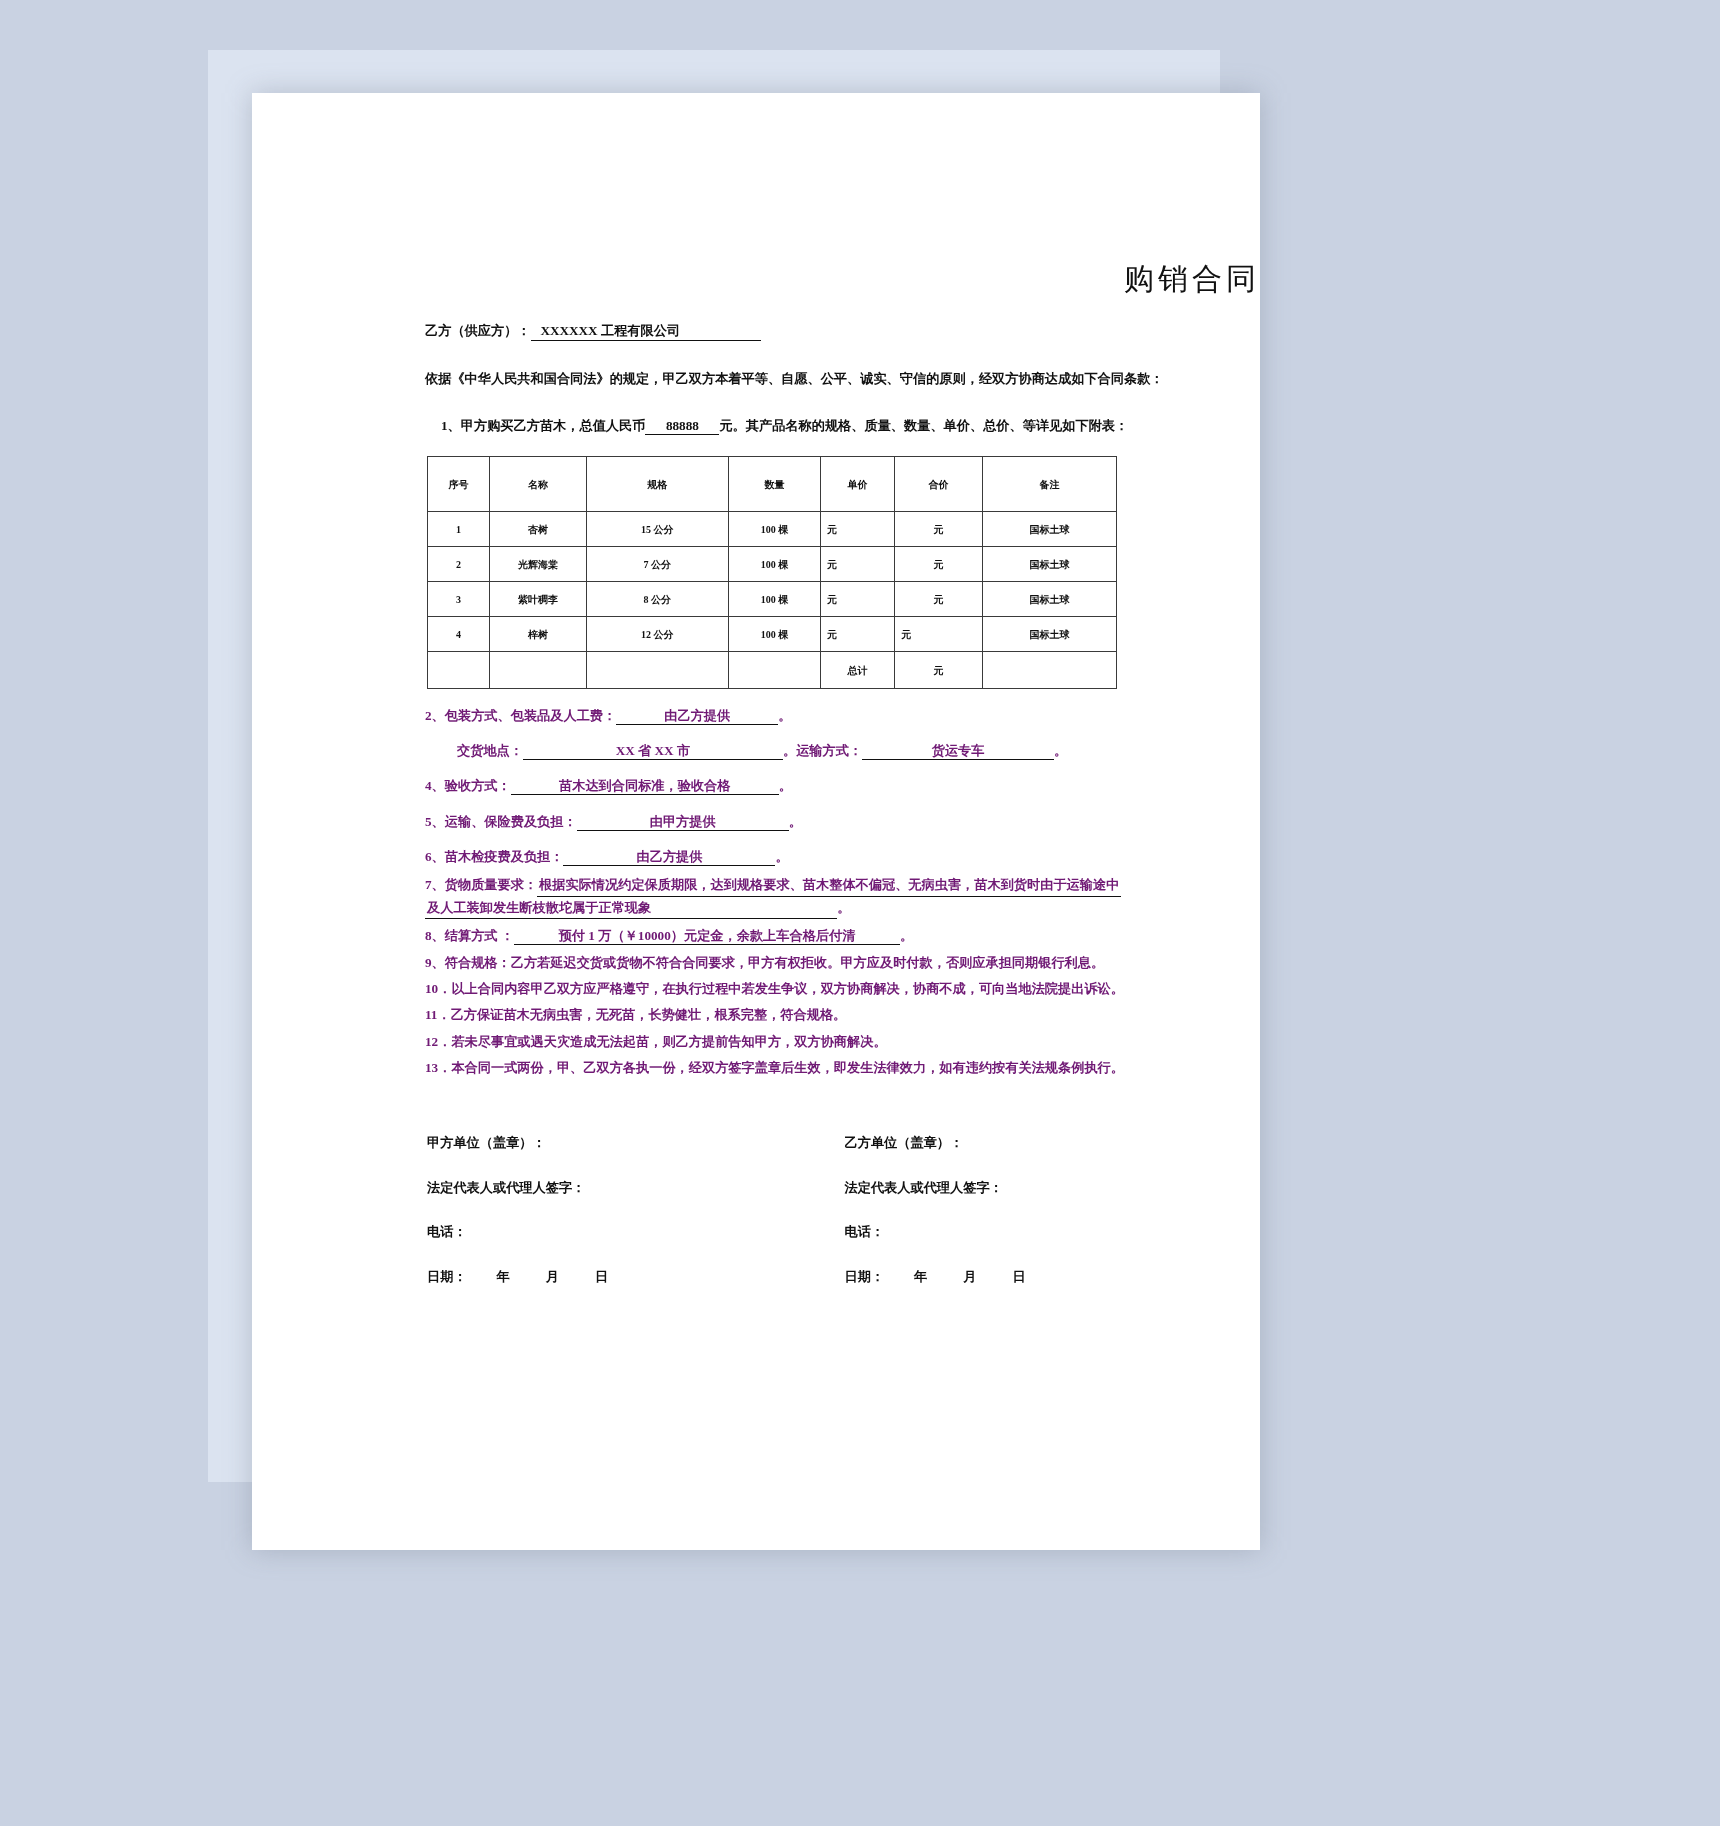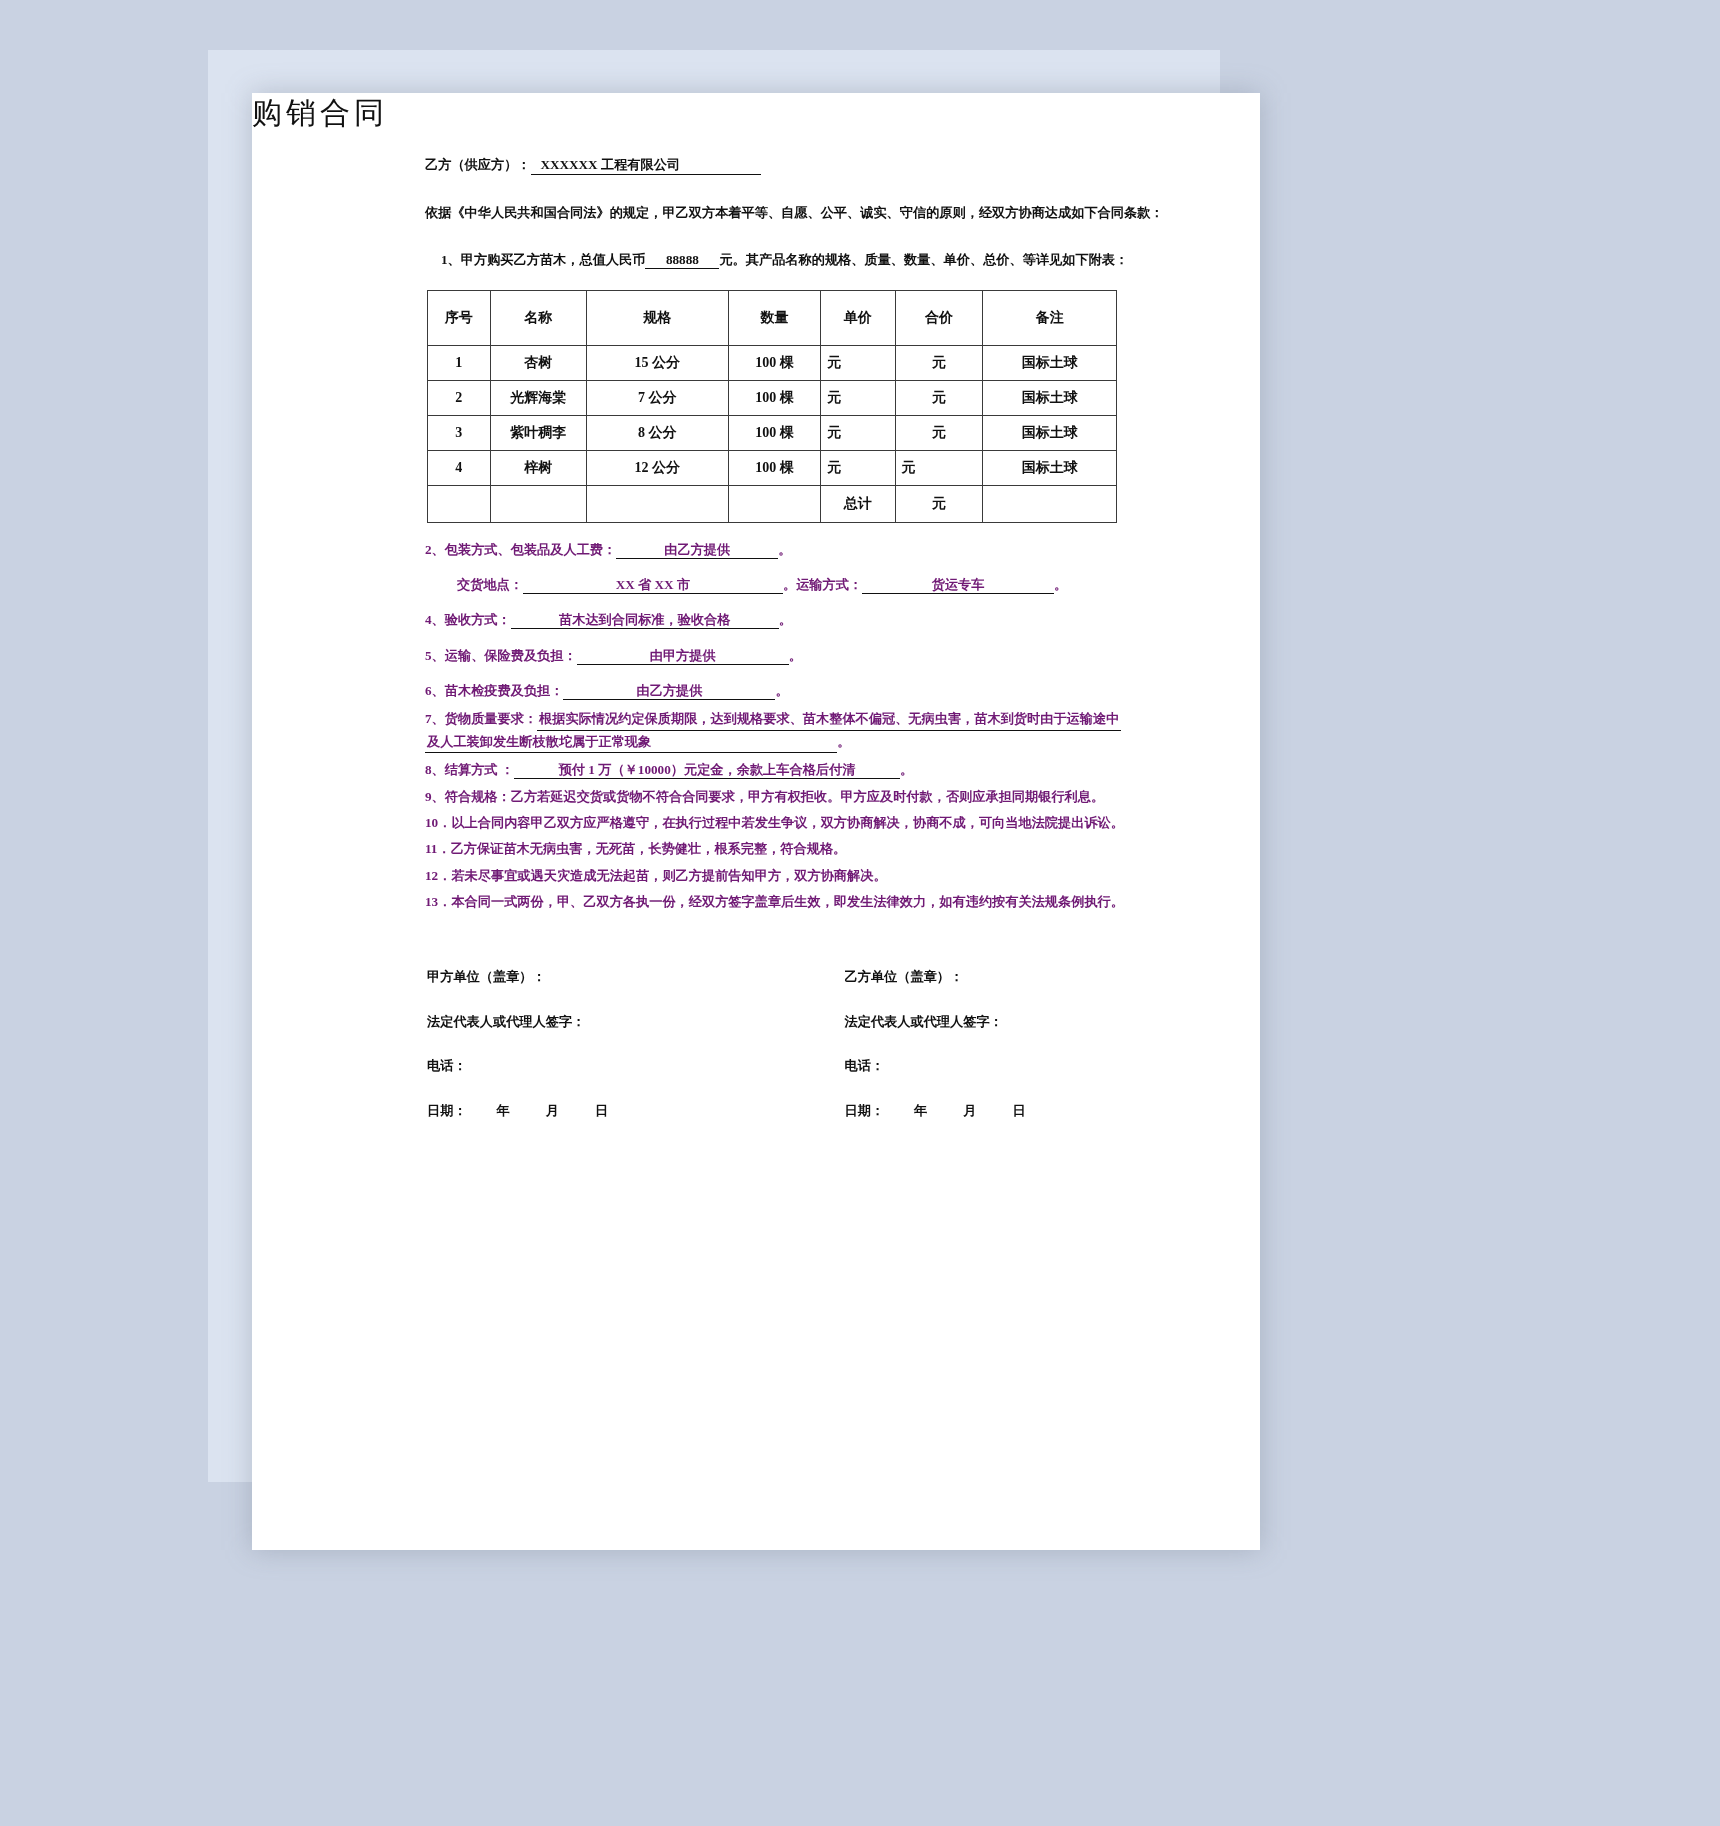--- a/index.html
+++ b/index.html
@@ -44,25 +44,26 @@
   .sheet-inner {
     position: absolute;
     left: 0;
     top: 0;
     width: 1008px;
     height: 1457px;
     padding: 0;
   }
 
   .doc-title {
-    text-align: left;
+    text-align: right;
     font-size: 30px;
     font-weight: normal;
     letter-spacing: 4px;
     margin: 0;
+    padding-top: 166px;
     font-family: "DejaVu Serif", "Liberation Serif", serif;
     color: #111;
   }
 
   .body-area {
     padding-left: 173px;
     padding-right: 60px;
     font-size: 13.2px;
     color: #111;
     line-height: 1.55;
@@ -102,21 +103,21 @@
     line-height: 1.85;
     padding-left: 16px;
   }
   .blank.amount { width: 70px; text-align: center; padding: 0 2px; }
 
   table.goods {
     border-collapse: collapse;
     margin-top: 18px;
     margin-left: 2px;
     width: 690px;
-    font-size: 14px;
+    font-size: 10px;
     font-weight: bold;
   }
   table.goods td {
     border: 1.1px solid #3a3a3a;
     height: 29px;
     padding: 0 6px;
     color: #111;
   }
   table.goods tr.head td {
     height: 54px;

